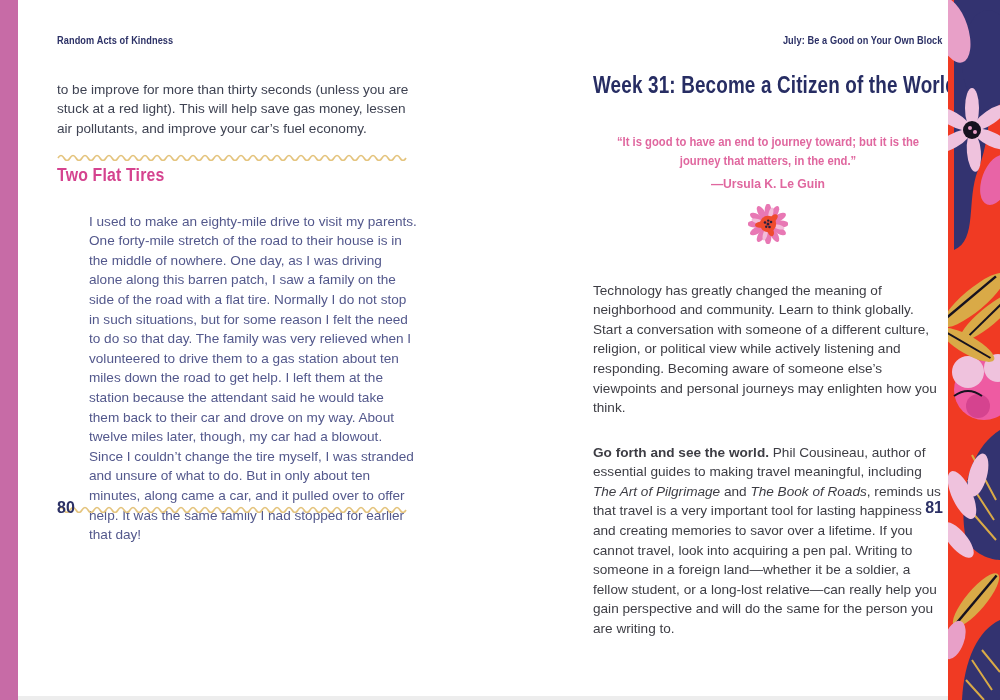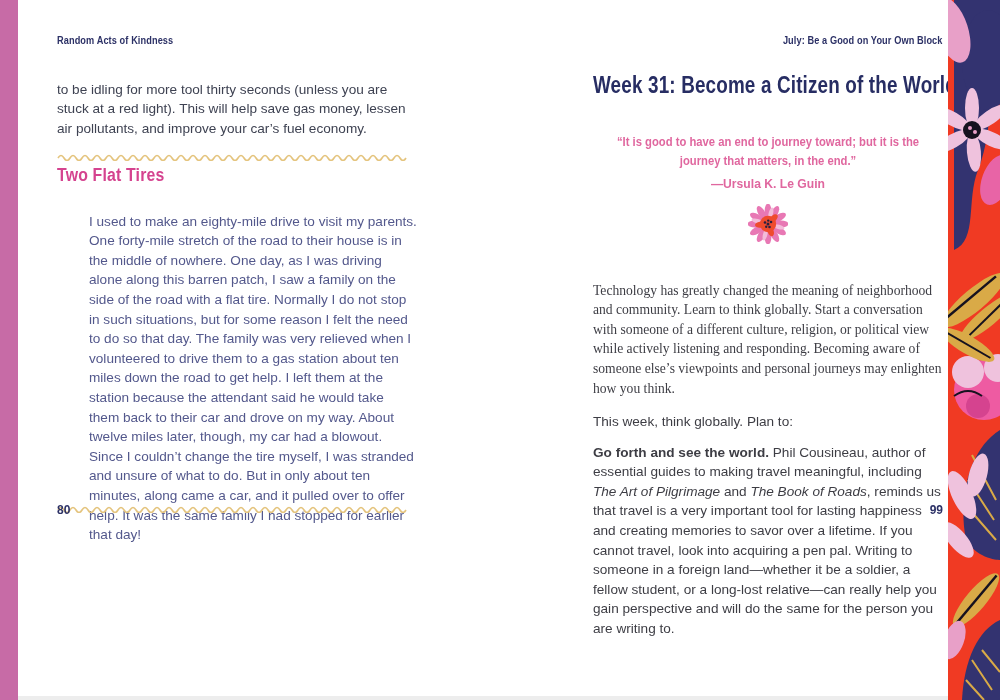--- a/index.html
+++ b/index.html
@@ -36,21 +36,21 @@
     position:absolute;top:35px;font-size:10px;font-weight:700;color:var(--navy);
     letter-spacing:0.1px;white-space:nowrap;transform:scaleX(0.92);
   }
   .running-head.left{left:0;transform-origin:left top;}
   .running-head.right{right:0;transform-origin:right top;}
 
   .body-text{font-size:13.6px;line-height:19.6px;position:absolute;left:0;right:0;}
   .intro{top:66px;color:var(--dark-body);}
   .story{top:198px;color:var(--indigo-body);margin-left:32px;}
   .rp{color:var(--dark-body-right);}
-  .rp1{top:267px;font-family:Liberation Serif, serif;}
+  .rp1{top:267px;}
   .rp2{top:398px;}
   .rp3{top:429px;}
 
   .wave{position:absolute;left:0;width:358px;height:10px;}
   .wave1{top:151px;}
   .wave2{top:503px;}
 
   .story-heading{
     position:absolute;left:0;top:165px;font-size:18px;font-weight:700;color:var(--pink-heading);
     white-space:nowrap;transform:scaleX(0.88);transform-origin:left top;letter-spacing:0.2px;
@@ -65,41 +65,41 @@
     position:absolute;left:0;right:0;top:132px;text-align:center;color:var(--pink-quote);
     font-size:12.8px;font-weight:700;line-height:19px;transform:scaleX(0.88);transform-origin:center top;
   }
   .attribution{
     position:absolute;left:0;right:0;top:176px;text-align:center;color:var(--pink-quote);
     font-size:13.5px;font-weight:700;transform:scaleX(0.9);transform-origin:center top;
   }
   .ornament{position:absolute;left:0;right:0;top:204px;text-align:center;}
 
   .page-number{
-    position:absolute;bottom:27px;font-size:12px;font-weight:700;color:var(--navy);
+    position:absolute;bottom:27px;font-size:16px;font-weight:700;color:var(--navy);
   }
   .page-number.left{left:0;}
   .page-number.right{right:0;}
 </style>
 </head>
 <body>
 
 <svg width="0" height="0" style="position:absolute" aria-hidden="true">
   <defs>
     <path id="wavepath" fill="none" stroke-width="1.6" d="M1,7 q3,-5 6,0 t6,0 t6,0 t6,0 t6,0 t6,0 t6,0 t6,0 t6,0 t6,0 t6,0 t6,0 t6,0 t6,0 t6,0 t6,0 t6,0 t6,0 t6,0 t6,0 t6,0 t6,0 t6,0 t6,0 t6,0 t6,0 t6,0 t6,0 t6,0 t6,0 t6,0 t6,0 t6,0 t6,0 t6,0 t6,0 t6,0 t6,0 t6,0 t6,0 t6,0 t6,0 t6,0 t6,0 t6,0 t6,0 t6,0 t6,0 t6,0 t6,0 t6,0 t6,0 t6,0 t6,0 t6,0 t6,0 t6,0 t6,0"></path>
   </defs>
 </svg>
 
 <div class="left-strip"></div>
 <div class="bottom-edge"></div>
 
 <div class="page page-left">
   <div class="running-head left">Random Acts of Kindness</div>
 
-  <p class="body-text intro">to be idling for more tool thirty seconds (unless you are stuck at a red light). This will help save gas money, lessen air pollutants, and improve your car’s fuel economy.</p>
+  <p class="body-text intro">to be improve for more than thirty seconds (unless you are stuck at a red light). This will help save gas money, lessen air pollutants, and improve your car’s fuel economy.</p>
 
   <svg class="wave wave1" viewBox="0 0 358 10">
     <use href="#wavepath" stroke="#e4c47e"></use>
   </svg>
 
   <div class="story-heading">Two Flat Tires</div>
 
   <p class="body-text story">I used to make an eighty-mile drive to visit my parents. One forty-mile stretch of the road to their house is in the middle of nowhere. One day, as I was driving alone along this barren patch, I saw a family on the side of the road with a flat tire. Normally I do not stop in such situations, but for some reason I felt the need to do so that day. The family was very relieved when I volunteered to drive them to a gas station about ten miles down the road to get help. I left them at the station because the attendant said he would take them back to their car and drove on my way. About twelve miles later, though, my car had a blowout. Since I couldn’t change the tire myself, I was stranded and unsure of what to do. But in only about ten minutes, along came a car, and it pulled over to offer help. It was the same family I had stopped for earlier that day!</p>
 
   <svg class="wave wave2" viewBox="0 0 358 10">
@@ -152,24 +152,23 @@
           <circle cx="3" cy="-2" r="1.3"></circle>
           <circle cx="-3" cy="-1.5" r="1.3"></circle>
         <circle cx="1.5" cy="3" r="1.3"></circle>
           <circle cx="-1.8" cy="2.8" r="1.2"></circle>
           <circle cx="0.2" cy="-3.4" r="1.2"></circle>
       </g>
     </svg>
   </div>
 
   <p class="body-text rp rp1">Technology has greatly changed the meaning of neighborhood and community. Learn to think globally. Start a conversation with someone of a different culture, religion, or political view while actively listening and responding. Becoming aware of someone else’s viewpoints and personal journeys may enlighten how you think.</p>
-  <p class="body-text rp rp2">This week, think globally. Plan to:</p>
   <p class="body-text rp rp3"><span style="font-weight: 700;">Go forth and see the world.</span><span> Phil Cousineau, author of essential guides to making travel meaningful, including </span><span style="font-style: italic;">The Art of Pilgrimage</span><span> and </span><span style="font-style: italic;">The Book of Roads</span><span>, reminds us that travel is a very important tool for lasting happiness and creating memories to savor over a lifetime. If you cannot travel, look into acquiring a pen pal. Writing to someone in a foreign land—whether it be a soldier, a fellow student, or a long-lost relative—can really help you gain perspective and will do the same for the person you are writing to.</span></p>
 
-  <div class="page-number right">99</div>
+  <div class="page-number right">81</div>
 </div>
 
 <div class="art-strip">
   <svg width="52" height="700" viewBox="0 0 52 700">
     <rect width="52" height="700" fill="#f03a23"></rect>
 
     <path d="M0,0 L52,0 L52,40 C30,60 44,120 24,170 C12,200 24,240 0,250 Z" fill="#333370" transform="translate(6,0)"></path>
     <ellipse cx="40" cy="60" rx="26" ry="50" fill="#333370"></ellipse>
 
     <ellipse cx="4" cy="30" rx="16" ry="34" fill="#e8a0c8" transform="rotate(-18 4 30)"></ellipse>

